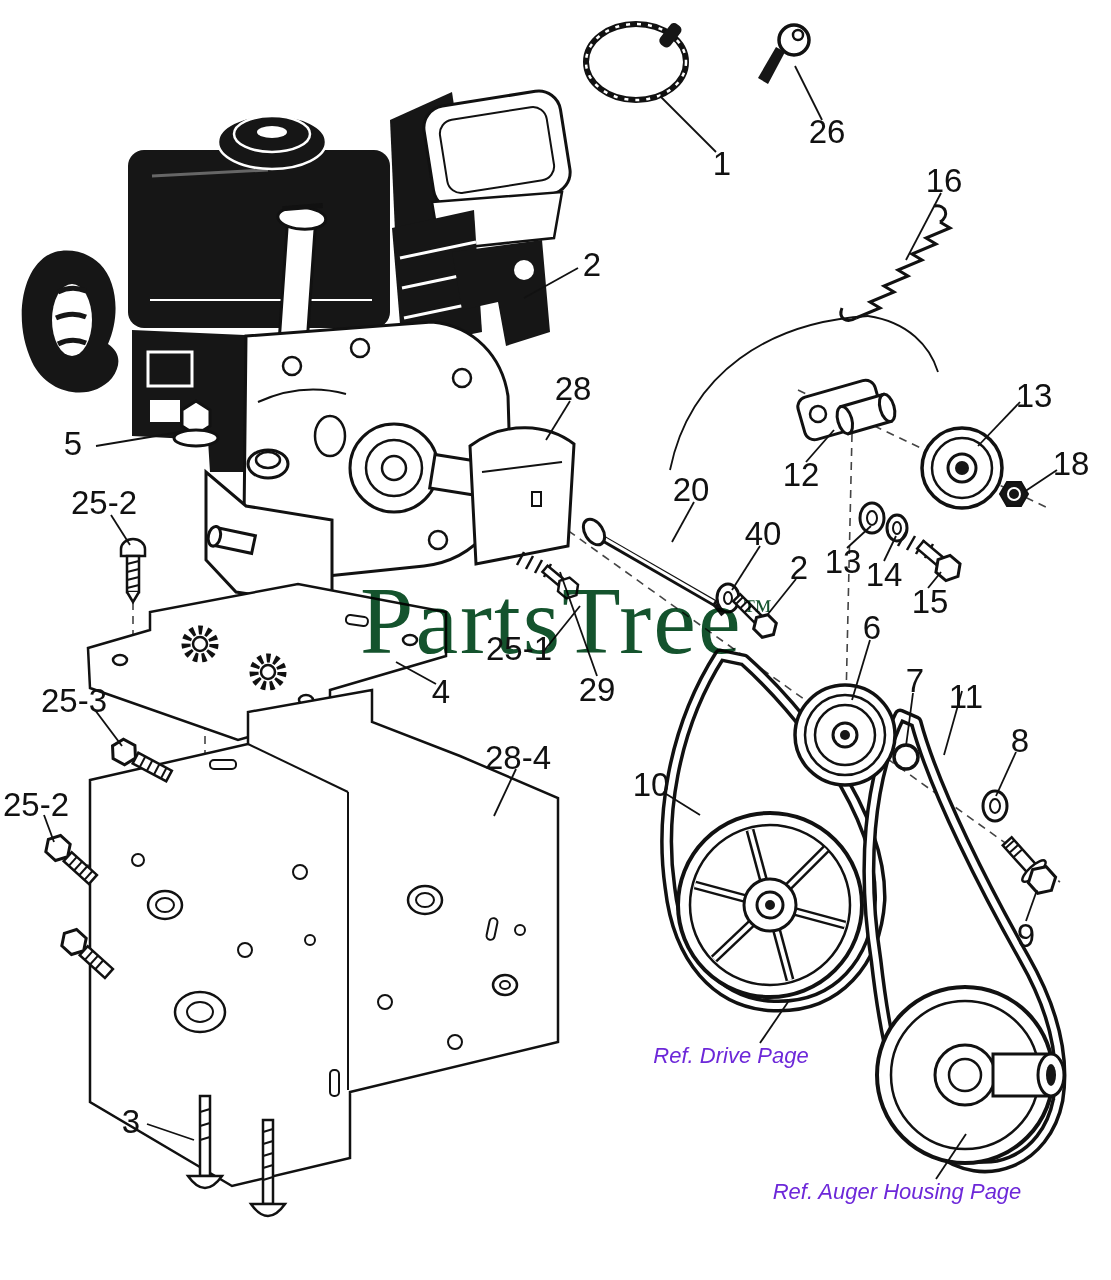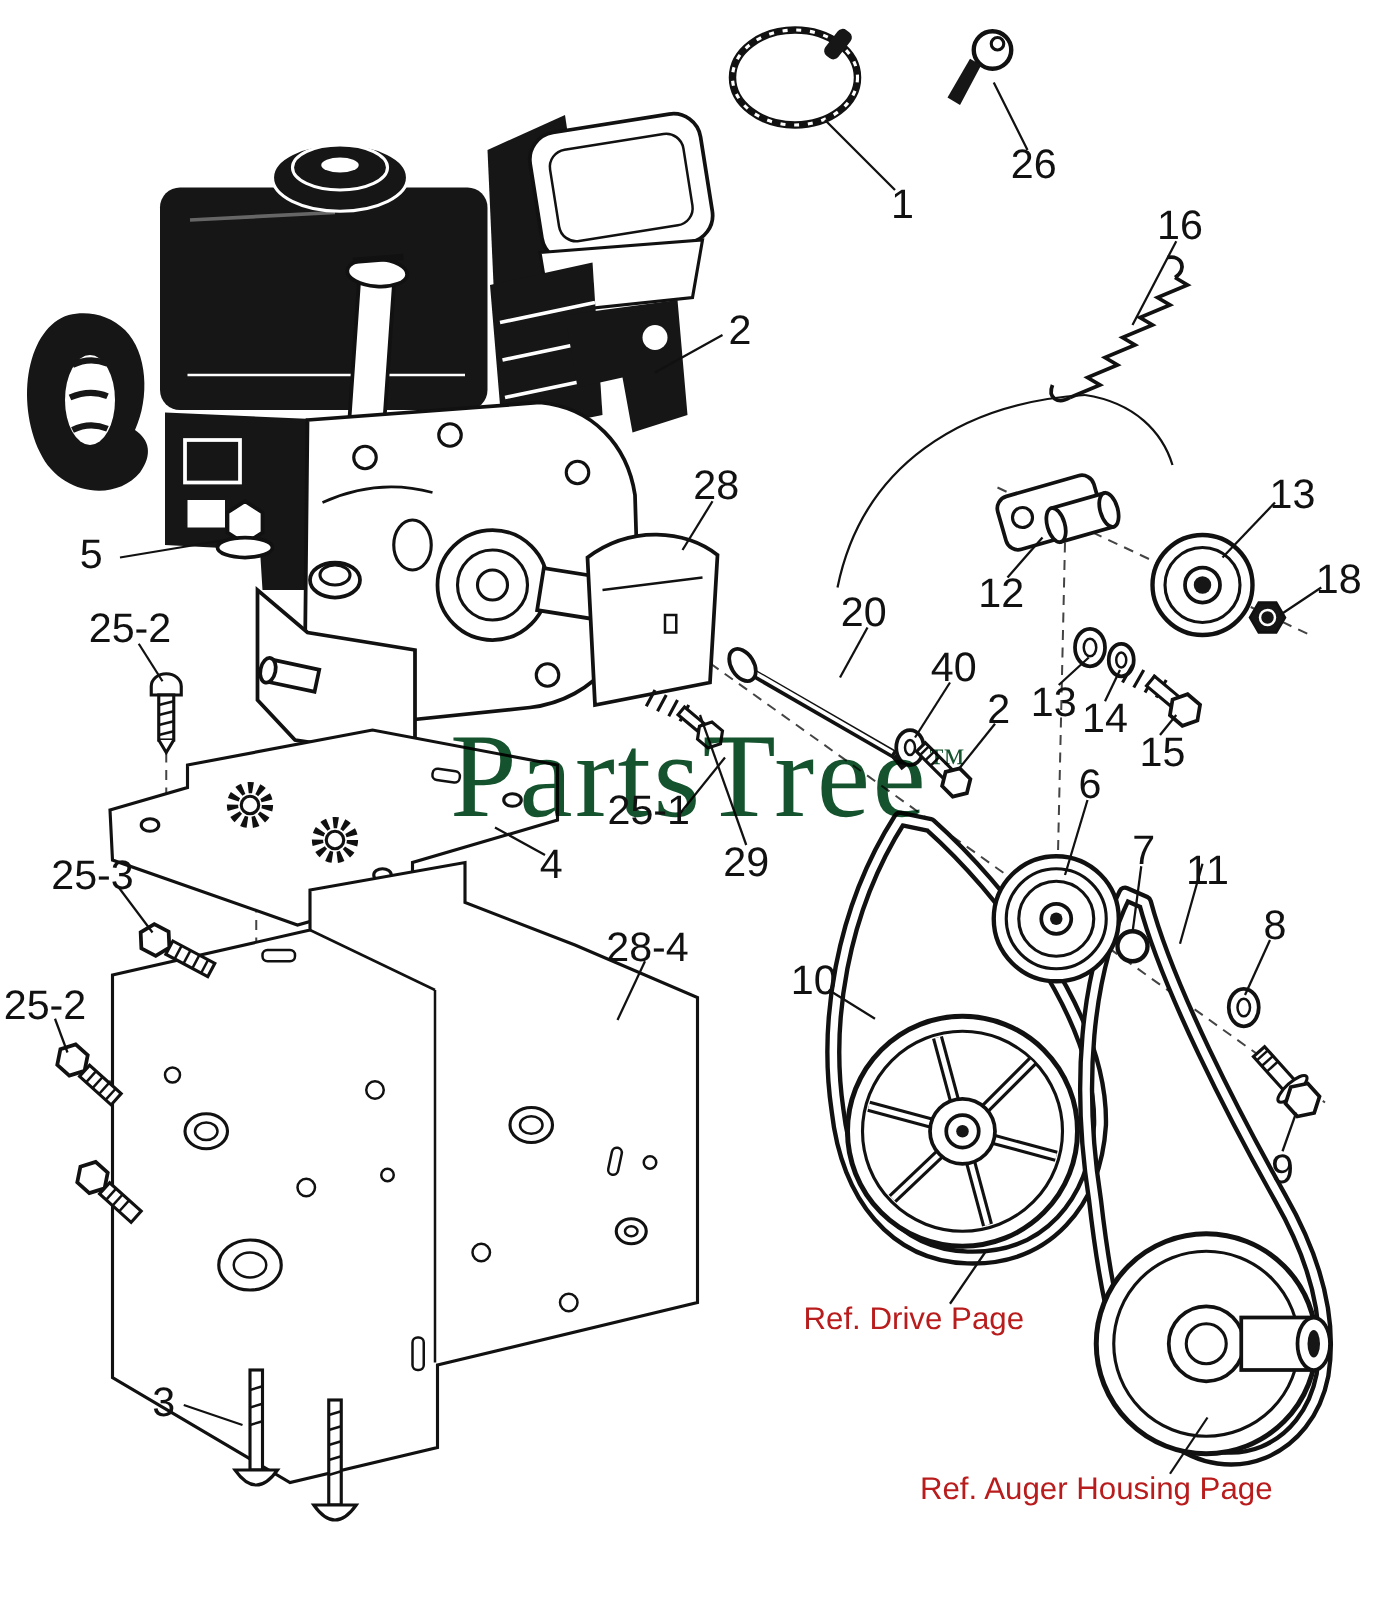--- a/index.html
+++ b/index.html
@@ -15,21 +15,21 @@
     font-size:96px; letter-spacing:2px; color:#14532d; white-space:nowrap;
     mix-blend-mode:multiply; user-select:none;
   }
   .watermark .tm { font-size:30px; vertical-align:super; letter-spacing:0; }
   .callout {
     position:absolute; transform:translate(-50%,-50%); z-index:3;
     font-size:33px; color:#111; white-space:nowrap; line-height:1;
   }
   .ref-label {
     position:absolute; transform:translate(-50%,-50%); z-index:3;
-    font-size:25px; color:#b91c1c; white-space:nowrap; line-height:1;
+    font-size:22px; color:#6d28d9; white-space:nowrap; line-height:1;font-style:italic;
   }
 </style>
 </head>
 <body>
 
 <div class="stage">
 
 <svg viewBox="0 0 1111 1280" width="1111" height="1280">
 
   <g stroke="#444" stroke-width="1.6" stroke-dasharray="8 6" fill="none">
@@ -400,15 +400,15 @@
 <div class="callout" style="left:651px;top:784px">10</div>
 <div class="callout" style="left:519px;top:648px">25-1</div>
 <div class="callout" style="left:597px;top:689px">29</div>
 <div class="callout" style="left:441px;top:691px">4</div>
 <div class="callout" style="left:74px;top:700px">25-3</div>
 <div class="callout" style="left:36px;top:804px">25-2</div>
 <div class="callout" style="left:518px;top:757px">28-4</div>
 <div class="callout" style="left:131px;top:1121px">3</div>
 
 <div class="ref-label" style="left:731px;top:1056px">Ref. Drive Page</div>
-<div class="ref-label" style="left:877px;top:1192px">Ref. Auger Housing Page</div>
+<div class="ref-label" style="left:897px;top:1192px">Ref. Auger Housing Page</div>
 
 </div>
 
 </body></html>

